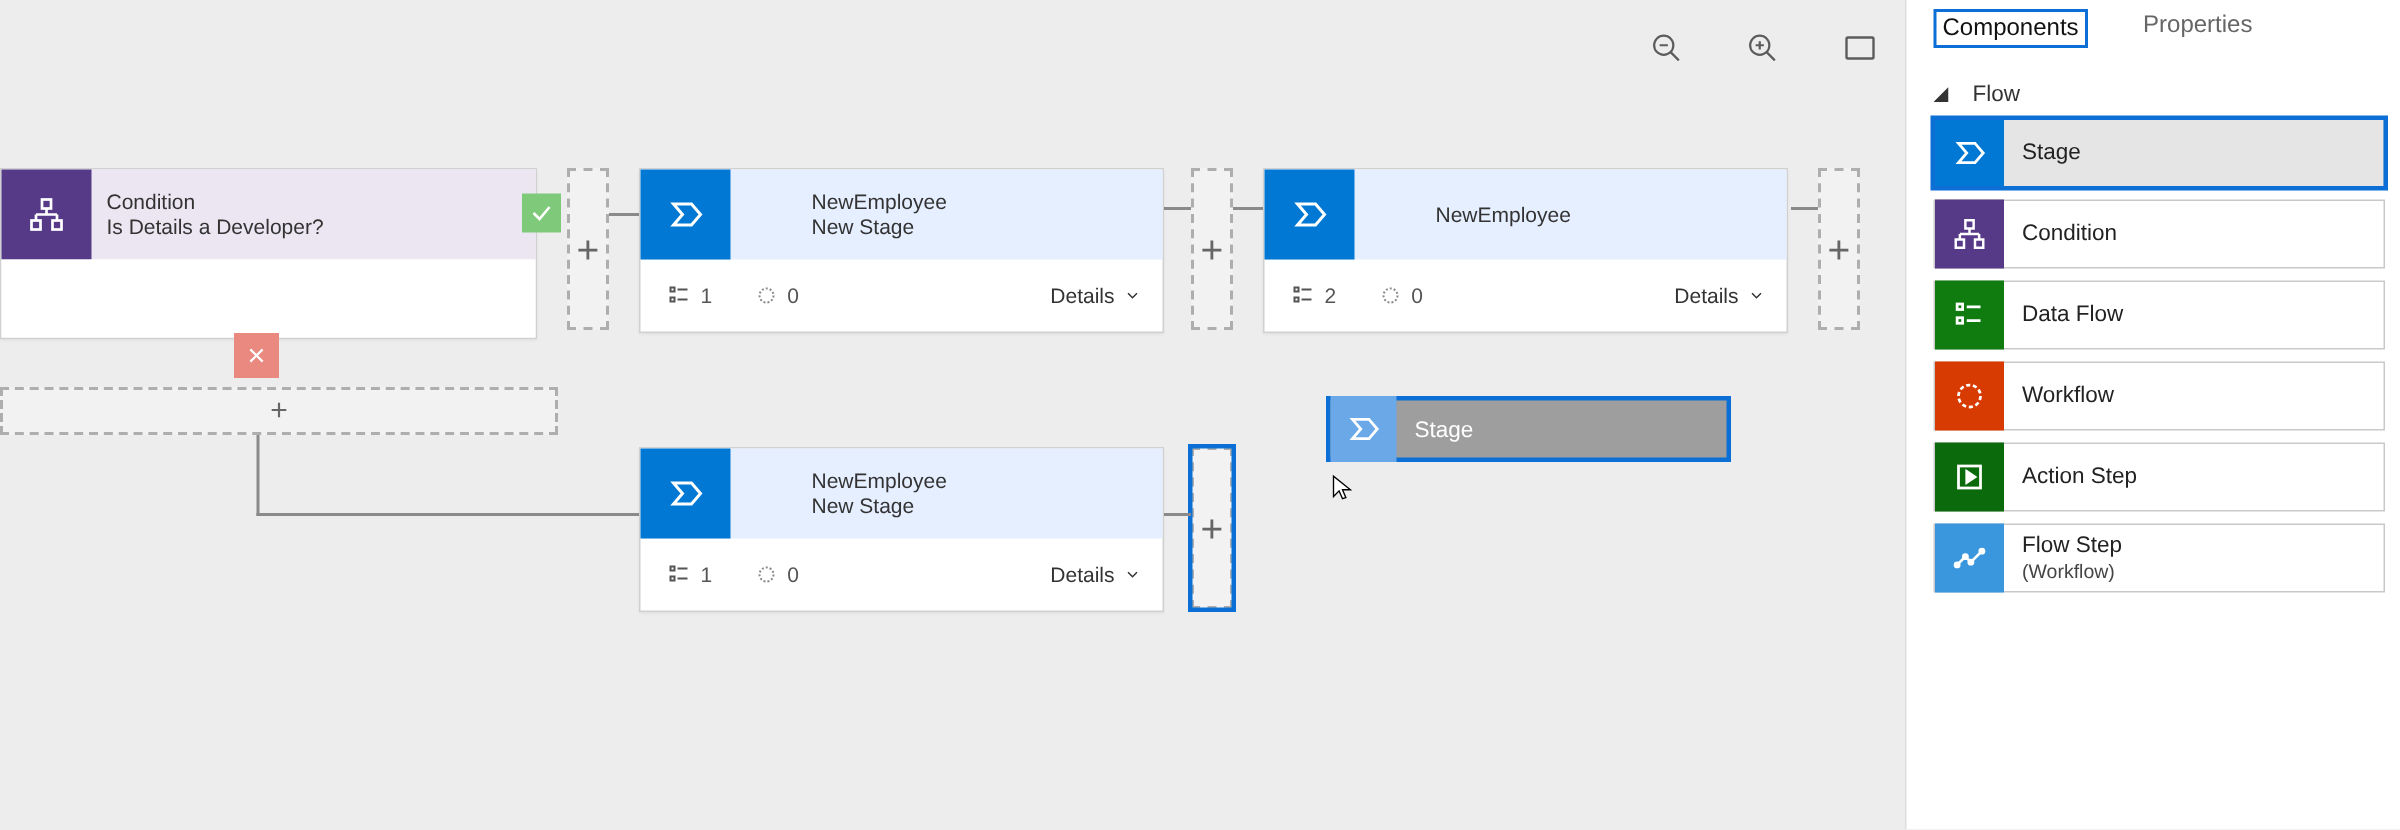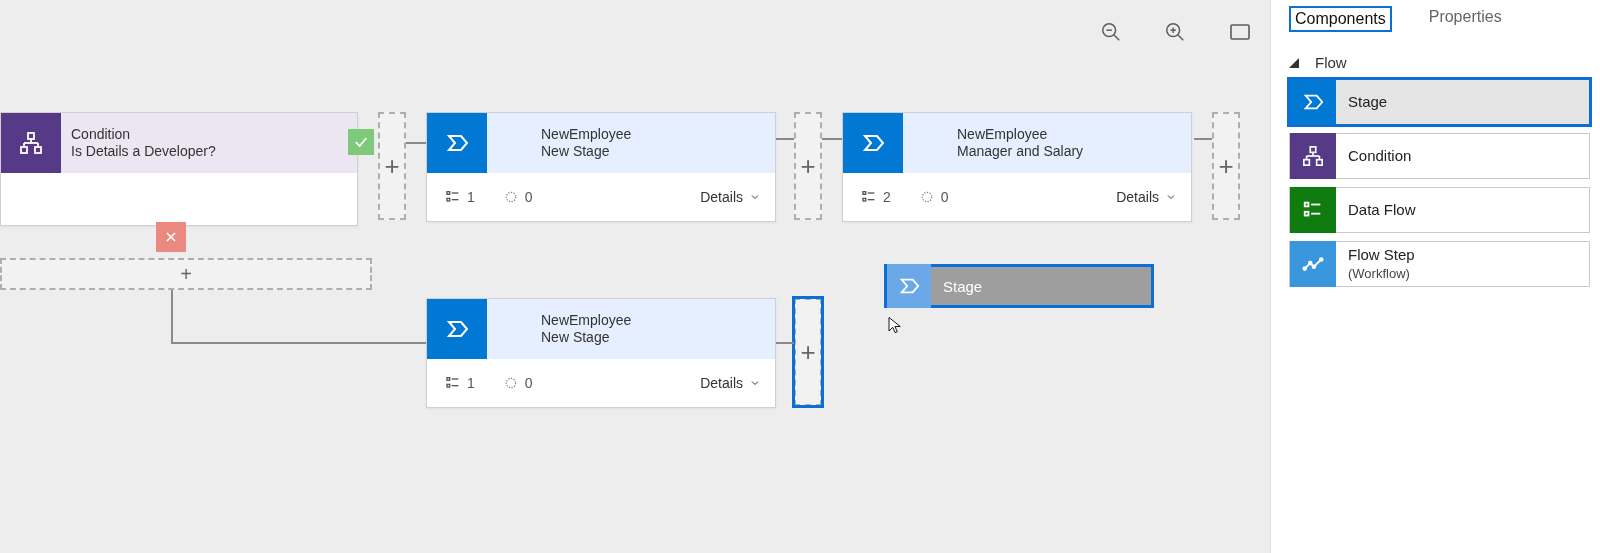--- a/index.html
+++ b/index.html
@@ -208,21 +208,20 @@
 
   <div class="card stage-card" style="left:842px; top:112px;">
     <div class="card-head">
       <div class="card-icon">
         <svg viewBox="0 0 24 24" fill="none" stroke="#fff" stroke-width="2">
             <polygon points="4 5 16 5 22 12 16 19 4 19 10 12"></polygon>
           </svg>
       </div>
       <div class="card-titlebar">
         <div class="title-main">NewEmployee</div>
-        <div class="title-sub">Manager and Salary</div>
       </div>
     </div>
     <div class="stage-body">
       <div class="left">
         <span class="mini-ico">
           <svg viewBox="0 0 24 24" fill="none" stroke="#555" stroke-width="2">
               <rect x="3" y="4" width="4" height="4"></rect>
               <line x1="10" y1="6" x2="20" y2="6"></line>
               <rect x="3" y="14" width="4" height="4"></rect>
               <line x1="10" y1="16" x2="20" y2="16"></line>
@@ -356,21 +355,38 @@
       <svg viewBox="0 0 24 24" fill="none" stroke="#fff" stroke-width="2">
           <rect x="3" y="4" width="4" height="4"></rect>
           <line x1="10" y1="6" x2="20" y2="6"></line>
           <rect x="3" y="14" width="4" height="4"></rect>
           <line x1="10" y1="16" x2="20" y2="16"></line>
         </svg>
     </div>
     <div class="c-label">Data Flow</div>
   </div>
 
-
+  <div class="comp">
+    <div class="c-ico ico-orange">
+      <svg viewBox="0 0 24 24" fill="none" stroke="#fff" stroke-width="2" stroke-dasharray="3 2">
+          <circle cx="12" cy="12" r="8"></circle>
+        </svg>
+    </div>
+    <div class="c-label">Workflow</div>
+  </div>
+
+  <div class="comp">
+    <div class="c-ico ico-darkgreen">
+      <svg viewBox="0 0 24 24" fill="none" stroke="#fff" stroke-width="2">
+          <rect x="4" y="4" width="16" height="16"></rect>
+          <polygon points="10 8 16 12 10 16" fill="#fff"></polygon>
+        </svg>
+    </div>
+    <div class="c-label">Action Step</div>
+  </div>
 
   <div class="comp">
     <div class="c-ico ico-lblue">
       <svg viewBox="0 0 24 24" fill="none" stroke="#fff" stroke-width="2">
           <polyline points="3 17 9 11 13 15 21 7"></polyline>
           <circle cx="3" cy="17" r="1.5" fill="#fff"></circle>
           <circle cx="9" cy="11" r="1.5" fill="#fff"></circle>
           <circle cx="13" cy="15" r="1.5" fill="#fff"></circle>
           <circle cx="21" cy="7" r="1.5" fill="#fff"></circle>
         </svg>

